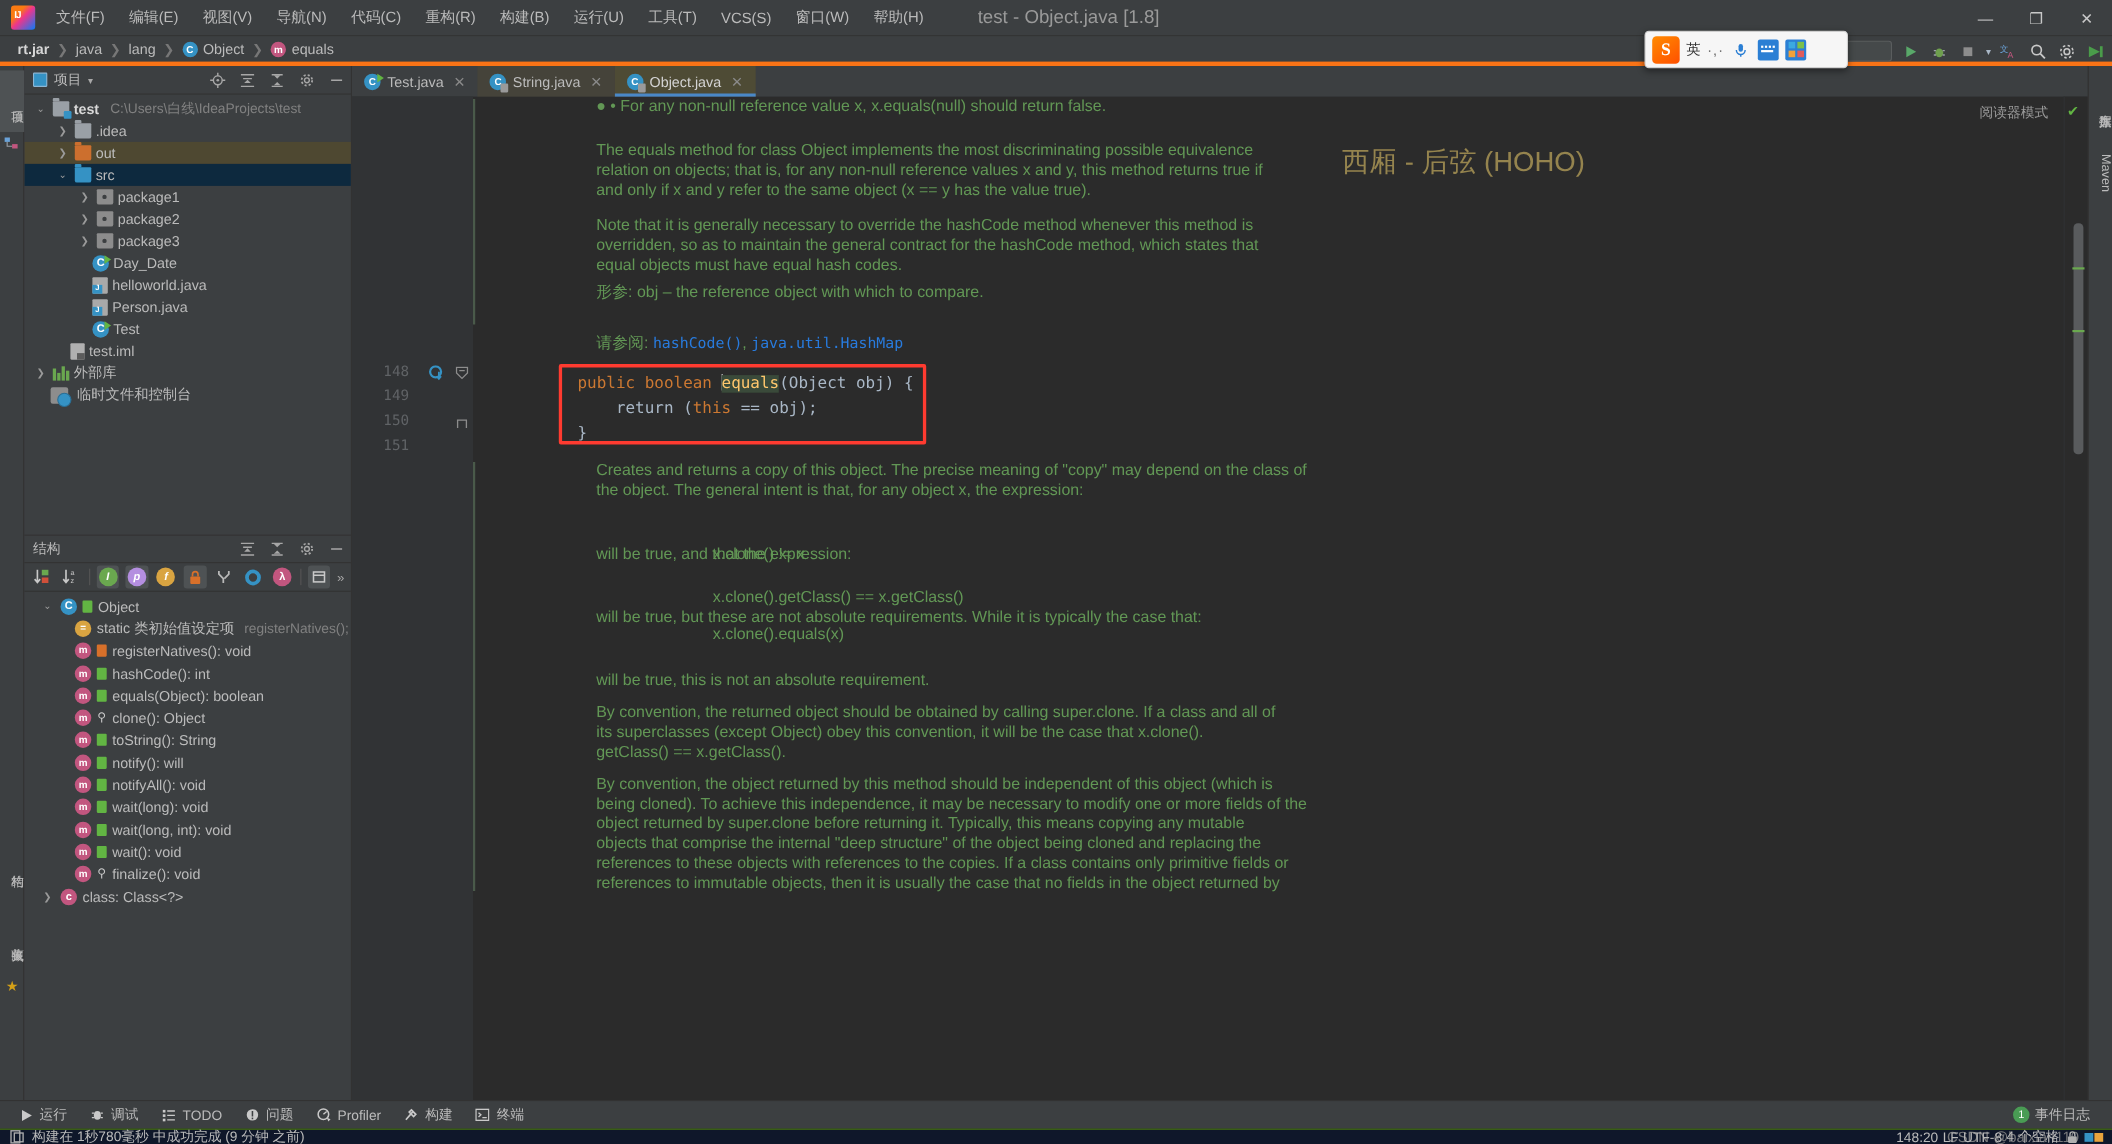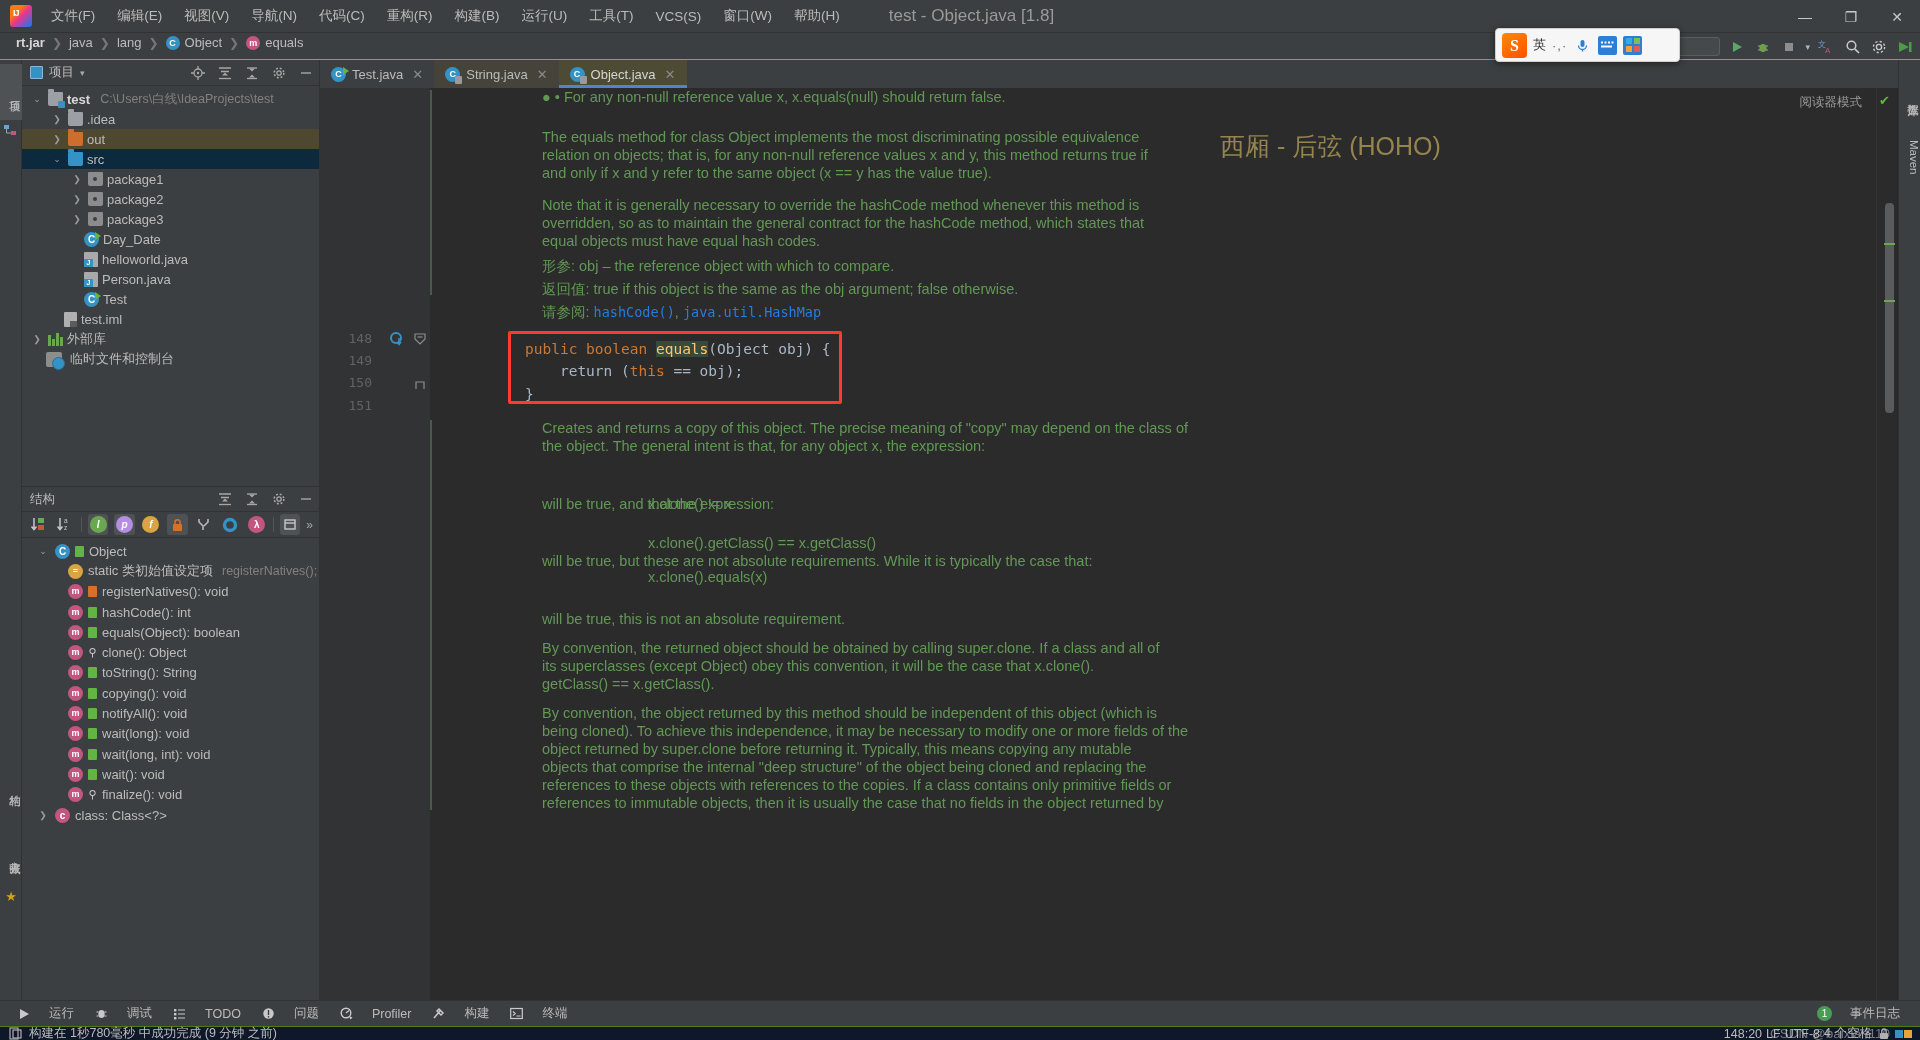--- a/index.html
+++ b/index.html
@@ -20,22 +20,22 @@
   .ij-logo::after{ content:"IJ"; position:absolute; left:3px; top:3px; font-size:9px; color:#fff;
                    font-family:"Liberation Sans",sans-serif; font-weight:bold; letter-spacing:-1px;}
   .menu{ display:flex; align-items:center; gap:0px; }
   .menu-item{ padding:4px 11px; font-size:13.5px; color:#bbbbbb; cursor:default; white-space:nowrap;}
   .win-title{ margin-left:38px; color:#9a9a9a; font-size:17px; }
   .win-btns{ position:absolute; right:0; top:0; height:33px; display:flex; }
   .win-btn{ width:46px; height:33px; display:flex; align-items:center; justify-content:center;
             color:#c8c8c8; font-size:14px; }
 
   
-  .navbar{ height:27px; background:#3c3f41; display:flex; align-items:flex-start; flex:none;
-           padding-left:10px; position:relative; border-bottom:1px solid #f97316;}
+  .navbar{ height:27px; background:#3c3f41; display:flex; align-items:center; flex:none;
+           padding-left:10px; position:relative; border-bottom:4px solid #f97316;}
   .crumbs{ display:flex; align-items:center; gap:0; }
   .crumb{ display:flex; align-items:center; gap:5px; padding:2px 6px; font-size:13px; color:#bbbbbb;}
   .crumb.bold{ font-weight:bold; color:#d6d6d6;}
   .crumb-sep{ color:#777; font-size:12px; padding:0 1px;}
   .cicon{ width:14px;height:14px;border-radius:50%; display:inline-block; flex:none;
           font-size:9px; line-height:14px; text-align:center; color:#fff; font-weight:bold;}
   .cicon.c{ background:#3592c4; }
   .cicon.m{ background:#c2567f; }
 
   .navbar-right{ position:absolute; right:6px; top:0; height:27px; display:flex; align-items:center; gap:7px;}
@@ -176,21 +176,21 @@
   .check-ok{ position:absolute; right:8px; top:5px; color:#62b543; font-size:13px;}
 
   
   .rrail{ width:22px; background:#3c3f41; border-left:1px solid #323232; flex:none; position:relative;}
   .rrail .vtab{ position:absolute; right:0; width:22px; writing-mode:vertical-rl; font-size:11.5px;
                 color:#bbbbbb; padding:4px 0; text-align:center;}
 
   
   .botbar{ height:26px; background:#3c3f41; display:flex; align-items:center; flex:none;
            border-top:1px solid #323232; padding-left:6px; position:relative;}
-  .bbtn{ display:flex; align-items:center; gap:18px; padding:2px 10px; font-size:12.5px; color:#bbbbbb;}
+  .bbtn{ display:flex; align-items:center; gap:5px; padding:2px 10px; font-size:12.5px; color:#bbbbbb;}
   .badge{ width:15px;height:15px;border-radius:50%;background:#499c54;color:#fff;font-size:10px;
           line-height:15px;text-align:center;flex:none;}
   .statusbar{ height:14px; background:#0f172a; display:flex; align-items:center; flex:none;
               border-top:1px solid #4d7c0f; padding-left:8px; position:relative; font-size:12.5px;
               color:#bbbbbb;}
   .st-right{ position:absolute; right:8px; display:flex; align-items:center; gap:4px;}
   .csdn-wm{ position:absolute; right:30px; color:#8b8b8b; font-size:13.5px; opacity:.85;}
   .mini-sq{ width:8px;height:8px;display:inline-block;}
 </style>
 </head>
@@ -589,21 +589,21 @@
           <span class="nm">clone(): Object</span>
         </div>
         <div class="srow" style="padding-left:16px;">
           <span class="mico">m</span>
           <span class="lock"></span>
           <span class="nm">toString(): String</span>
         </div>
         <div class="srow" style="padding-left:16px;">
           <span class="mico">m</span>
           <span class="lock"></span>
-          <span class="nm">copying(): void</span>
+          <span class="nm">notify(): will</span>
         </div>
         <div class="srow" style="padding-left:16px;">
           <span class="mico">m</span>
           <span class="lock"></span>
           <span class="nm">notifyAll(): void</span>
         </div>
         <div class="srow" style="padding-left:16px;">
           <span class="mico">m</span>
           <span class="lock"></span>
           <span class="nm">wait(long): void</span>
@@ -700,23 +700,20 @@
           </div>
           <div class="jd" style="left:112px;top:126px;width:950px;">
             <span>overridden, so as to maintain the general contract for the hashCode method, which states that</span>
           </div>
           <div class="jd" style="left:112px;top:144px;width:950px;">
             <span>equal objects must have equal hash codes.</span>
           </div>
 
           <div class="jd" style="left:112px;top:169px;width:950px;">
             <span>形参:    obj – the reference object with which to compare.</span>
-          </div>
-          <div class="jd" style="left:112px;top:192px;width:950px;">
-            <span>返回值: true if this object is the same as the obj argument; false otherwise.</span>
           </div>
           <div class="jd" style="left:112px;top:215px;width:950px;">
             <span style="color:#629755;">请参阅: </span><span class="lnk">hashCode()</span><span style="color:#629755;">, </span><span class="lnk">java.util.HashMap</span>
           </div>
 
           <div class="codebox" style="left:78px;top:243px;width:334px;height:73px;">
             <div class="codeline" style="padding:4px 0 0 14px;"><span class="kw">public boolean </span><span class="caret"></span><span class="id hl-word">equals</span><span class="pl">(Object obj) {</span></div>
             <div class="codeline" style="padding:0 0 0 14px;"><span class="pl">    return (</span><span class="kw">this</span><span class="pl"> == obj);</span></div>
             <div class="codeline" style="padding:0 0 0 14px;"><span class="pl">}</span></div>
           </div>

